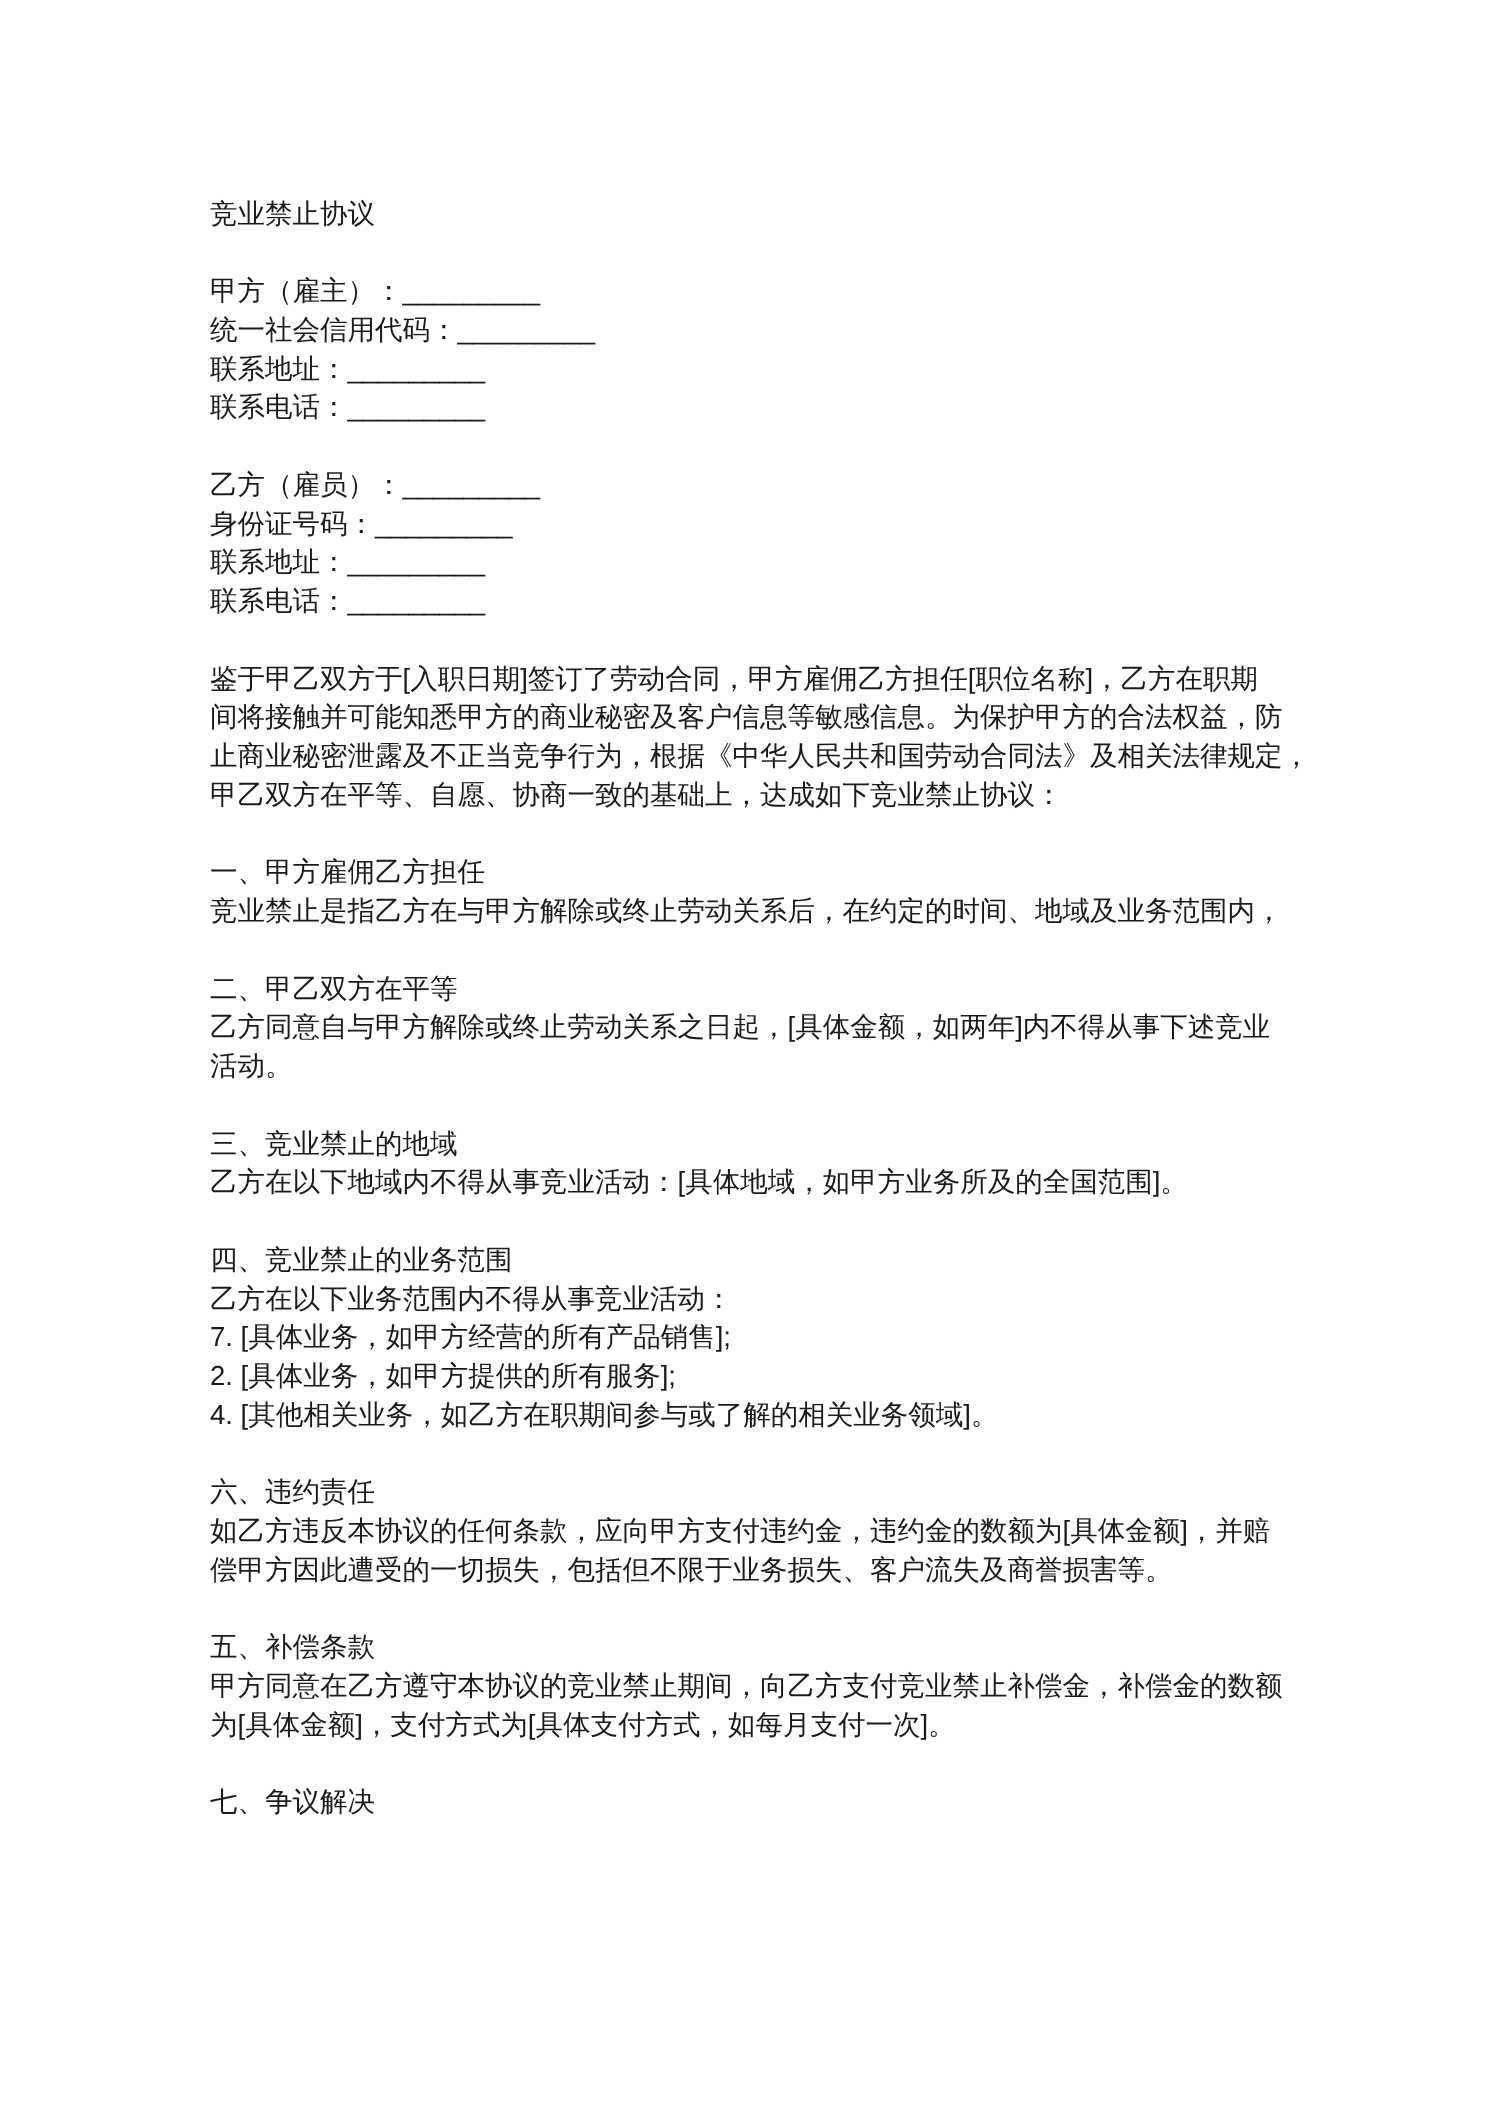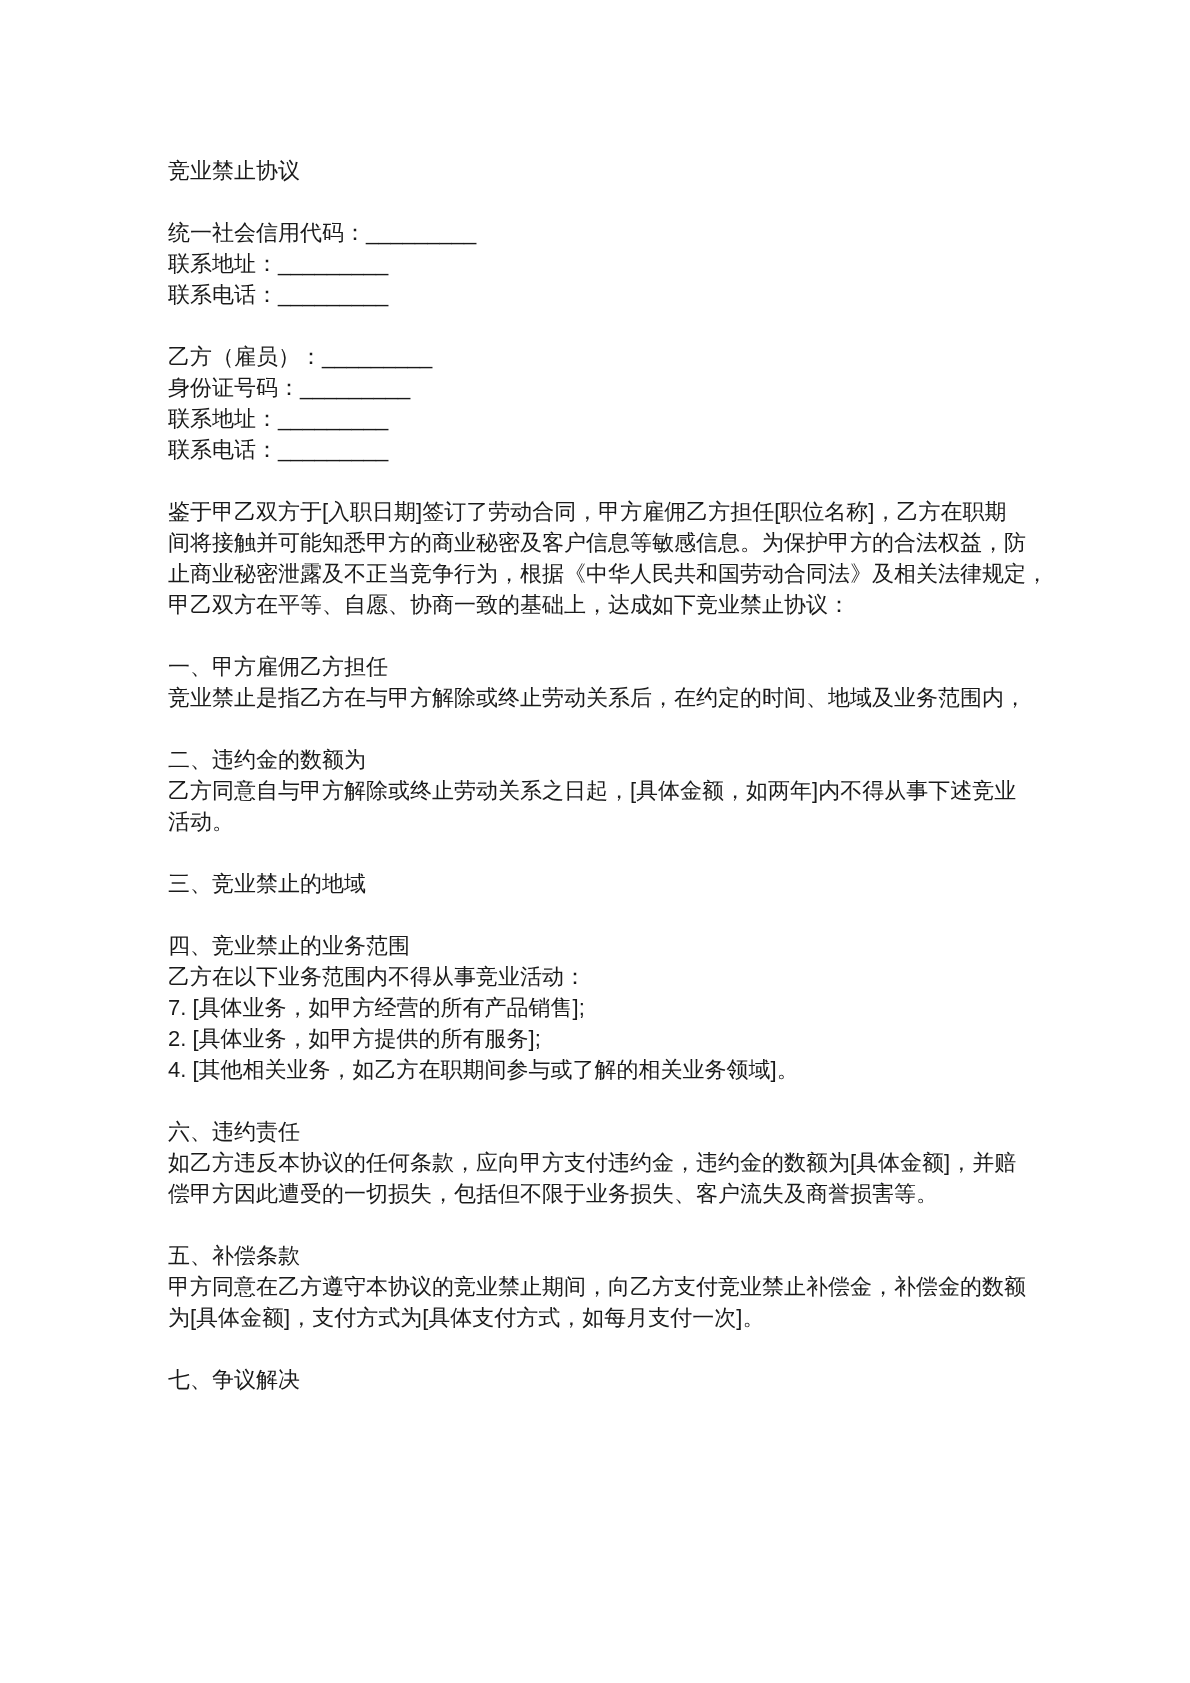--- a/index.html
+++ b/index.html
@@ -32,20 +32,21 @@
 </head>
 <body>
 
 <div class="page">
 
   <div class="block">
     <p class="ln">竞业禁止协议</p>
   </div>
 
   <div class="block">
+    <p class="ln">甲方（雇主）：_________</p>
     <p class="ln">统一社会信用代码：_________</p>
     <p class="ln">联系地址：_________</p>
     <p class="ln">联系电话：_________</p>
   </div>
 
   <div class="block">
     <p class="ln">乙方（雇员）：_________</p>
     <p class="ln">身份证号码：_________</p>
     <p class="ln">联系地址：_________</p>
     <p class="ln">联系电话：_________</p>
@@ -57,27 +58,28 @@
     <p class="ln">止商业秘密泄露及不正当竞争行为，根据《中华人民共和国劳动合同法》及相关法律规定，</p>
     <p class="ln">甲乙双方在平等、自愿、协商一致的基础上，达成如下竞业禁止协议：</p>
   </div>
 
   <div class="block">
     <p class="ln">一、甲方雇佣乙方担任</p>
     <p class="ln">竞业禁止是指乙方在与甲方解除或终止劳动关系后，在约定的时间、地域及业务范围内，</p>
   </div>
 
   <div class="block">
-    <p class="ln">二、违约金的数额为</p>
+    <p class="ln">二、甲乙双方在平等</p>
     <p class="ln">乙方同意自与甲方解除或终止劳动关系之日起，[具体金额，如两年]内不得从事下述竞业</p>
     <p class="ln">活动。</p>
   </div>
 
   <div class="block">
     <p class="ln">三、竞业禁止的地域</p>
+    <p class="ln">乙方在以下地域内不得从事竞业活动：[具体地域，如甲方业务所及的全国范围]。</p>
   </div>
 
   <div class="block">
     <p class="ln">四、竞业禁止的业务范围</p>
     <p class="ln">乙方在以下业务范围内不得从事竞业活动：</p>
     <p class="ln">7. [具体业务，如甲方经营的所有产品销售];</p>
     <p class="ln">2. [具体业务，如甲方提供的所有服务];</p>
     <p class="ln">4. [其他相关业务，如乙方在职期间参与或了解的相关业务领域]。</p>
   </div>
 

